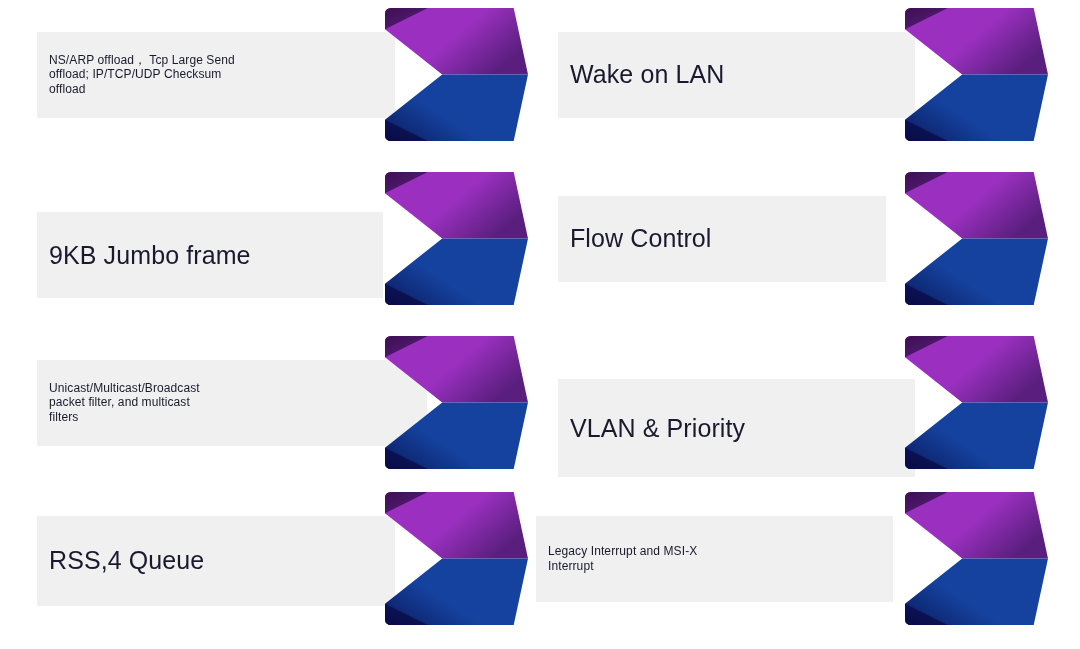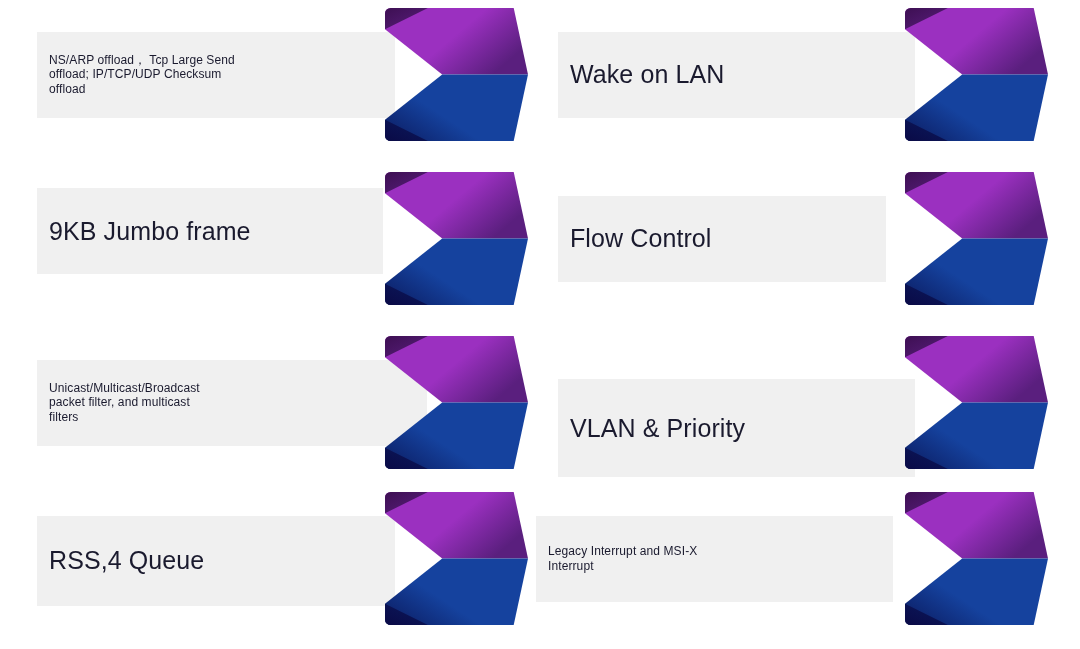--- a/index.html
+++ b/index.html
@@ -120,21 +120,21 @@
       <path d="M0,100 L90,100 L100,50 L40,50 L0,84 Z" fill="url(#bg1)"></path>
 
       <path d="M0,0 L30,0 L0,16 Z" fill="url(#pf1)"></path>
 
       <path d="M0,100 L30,100 L0,84 Z" fill="url(#bf1)"></path>
     </g>
   </svg>
       </div>
     </div>
     <div class="unit" style="left: 0px; top: 0px;">
-      <div class="box big" style="left: 37px; top: 188px; width: 346px; height: 86px;">
+      <div class="box big" style="left: 37px; top: 212px; width: 346px; height: 86px;">
         <div class="label">9KB Jumbo frame</div>
       </div>
       <div class="chev" style="left: 385px; top: 172px;">
   <svg width="143" height="133" viewBox="0 0 100 100" preserveAspectRatio="none">
     <defs>
       <linearGradient id="pg2" x1="0" y1="0" x2="1" y2="0.55">
         <stop offset="0%" stop-color="#9B30C0"></stop>
         <stop offset="55%" stop-color="#9B30C0"></stop>
         <stop offset="100%" stop-color="#5A1F7E"></stop>
       </linearGradient>

